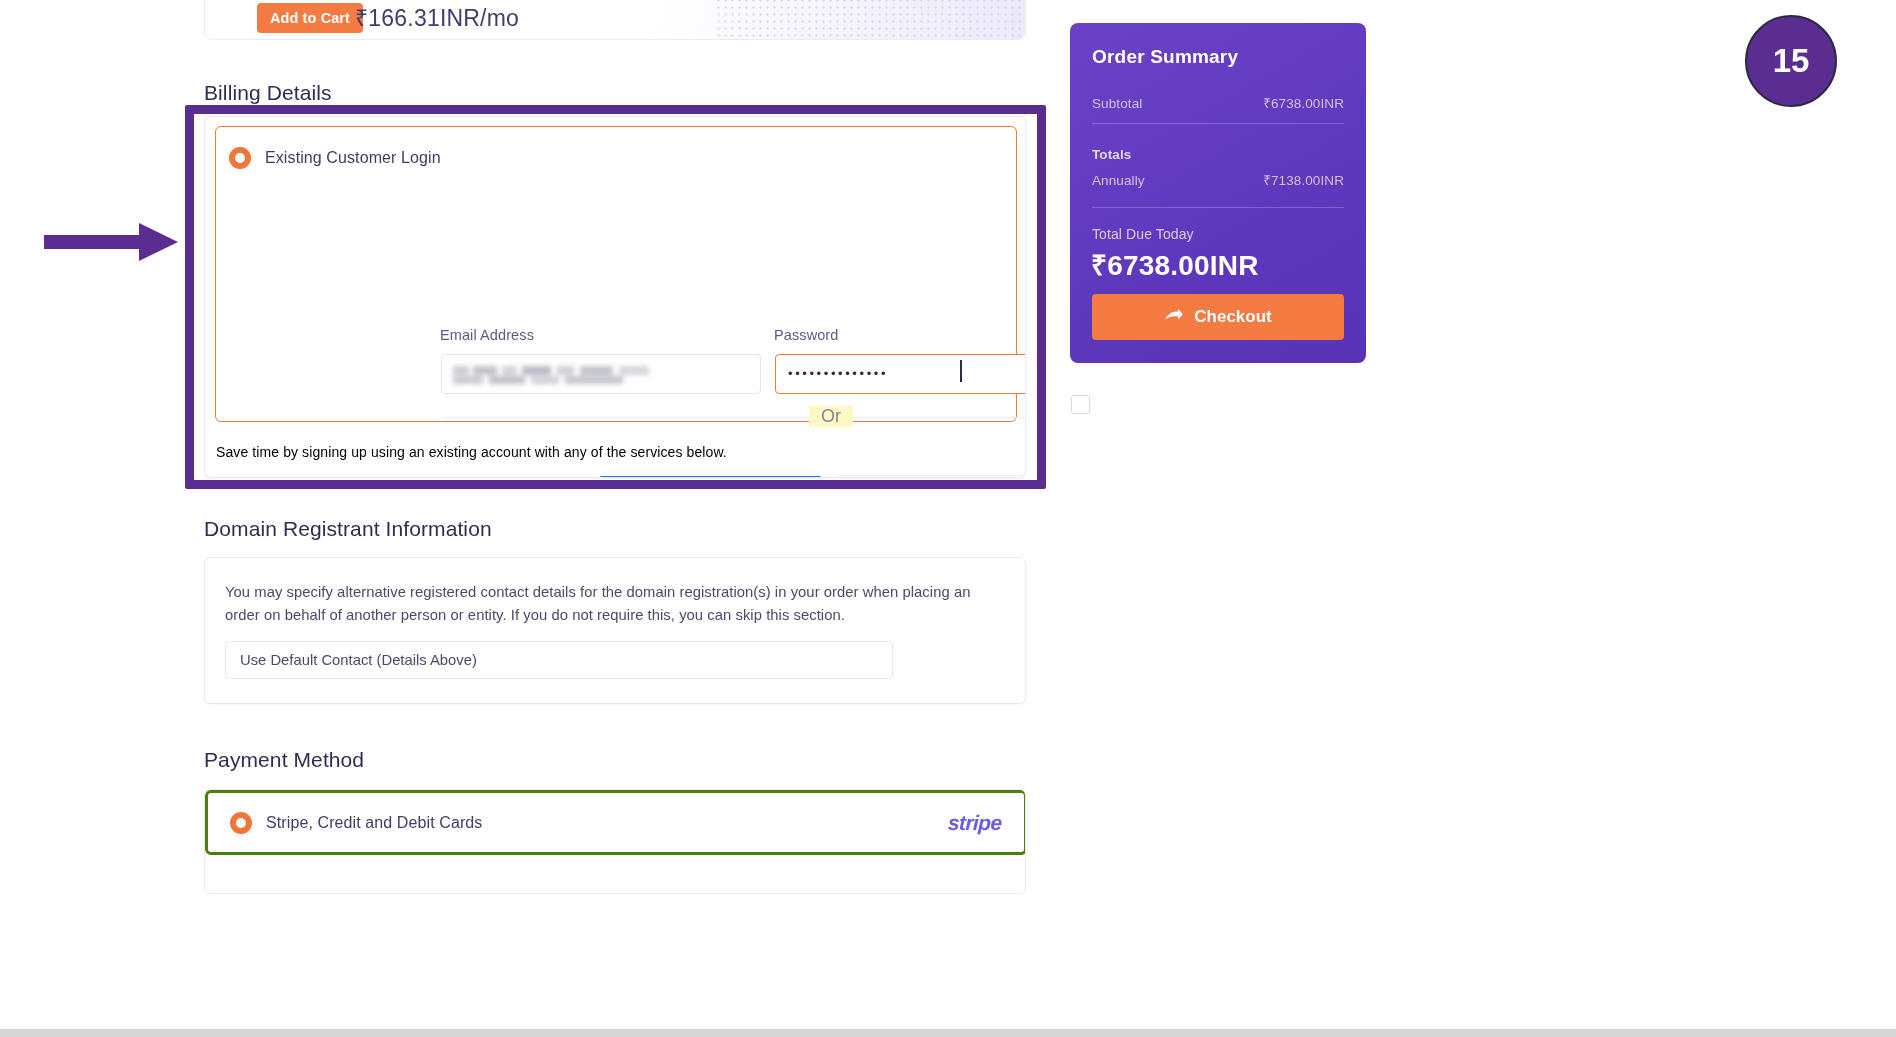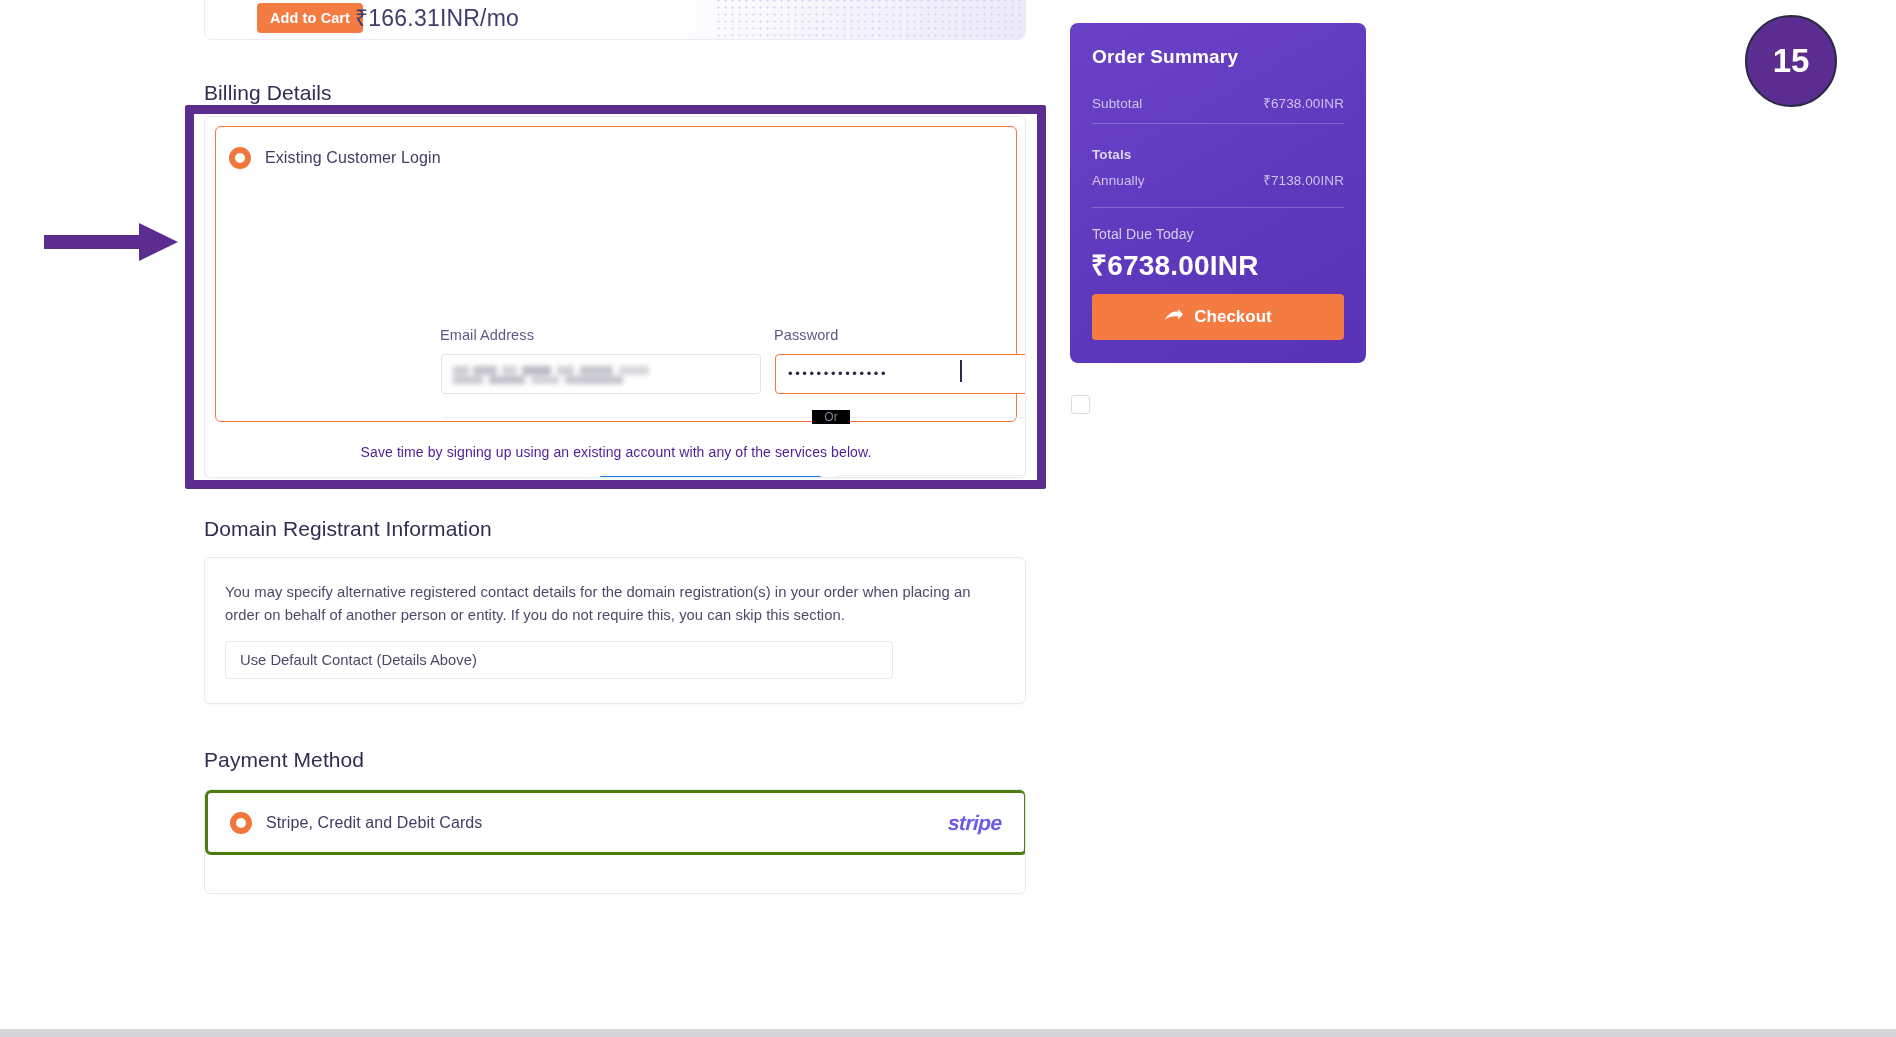--- a/index.html
+++ b/index.html
@@ -230,32 +230,32 @@
   #or-divider {
     position: absolute;
     left: 227px; top: 290px;
     width: 776px; height: 1px;
     display: flex;
     align-items: center;
   }
   #or-divider .line { flex: 1; height: 1px; background: #ececf3; }
   #or-divider .or-text {
     padding: 0 12px;
-    font-size: 12px;
+    font-size: 18px;
     color: #84839d;
-    background: #000000;
+    background: #fef9c3;
     transform: translateY(-1px);
   }
 
   #social-hint {
     position: absolute;
     left: 0; right: 0; top: 317px;
-    text-align: center;
+    text-align: left;
     font-size: 14px;
-    color: #4c1d95;
+    color: #000000;
     letter-spacing: .1px;
   }
   #social-hint-inner { display: inline-block; }
 
   #facebook-button {
     position: absolute;
     left: 383px; top: 349px;
     width: 223px; height: 40px;
     background: #1877f2;
     color: #ffffff;

